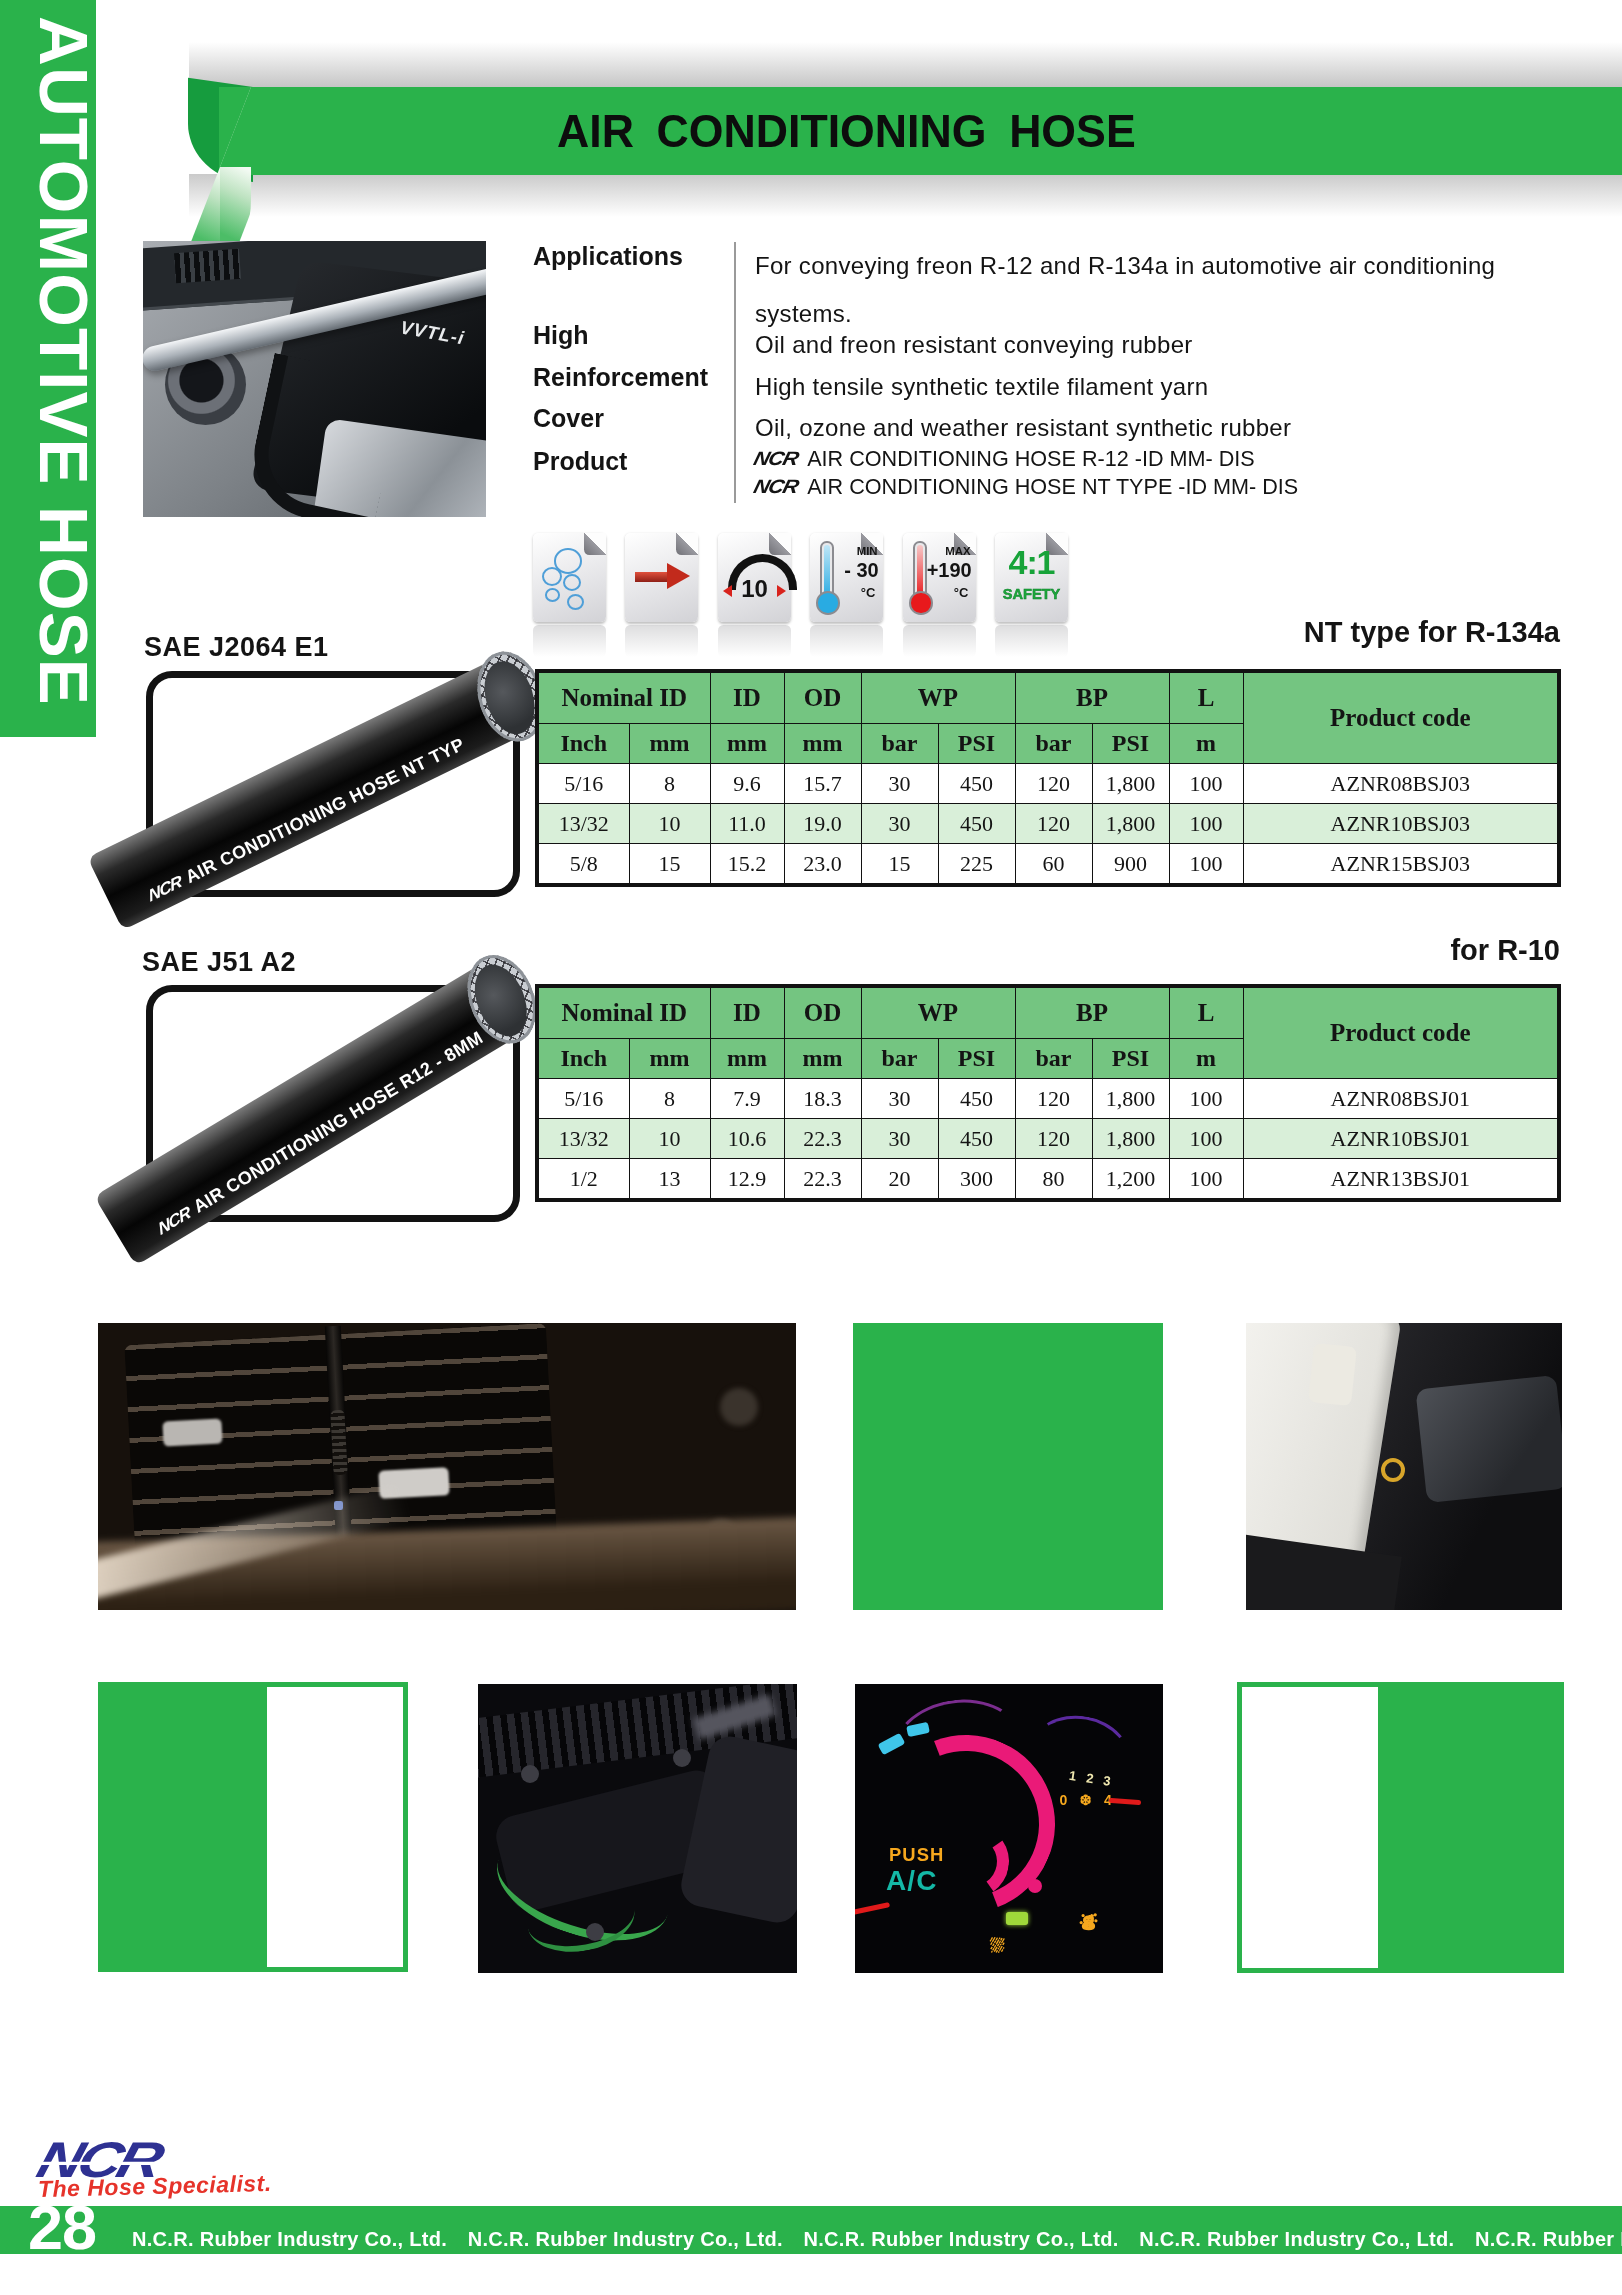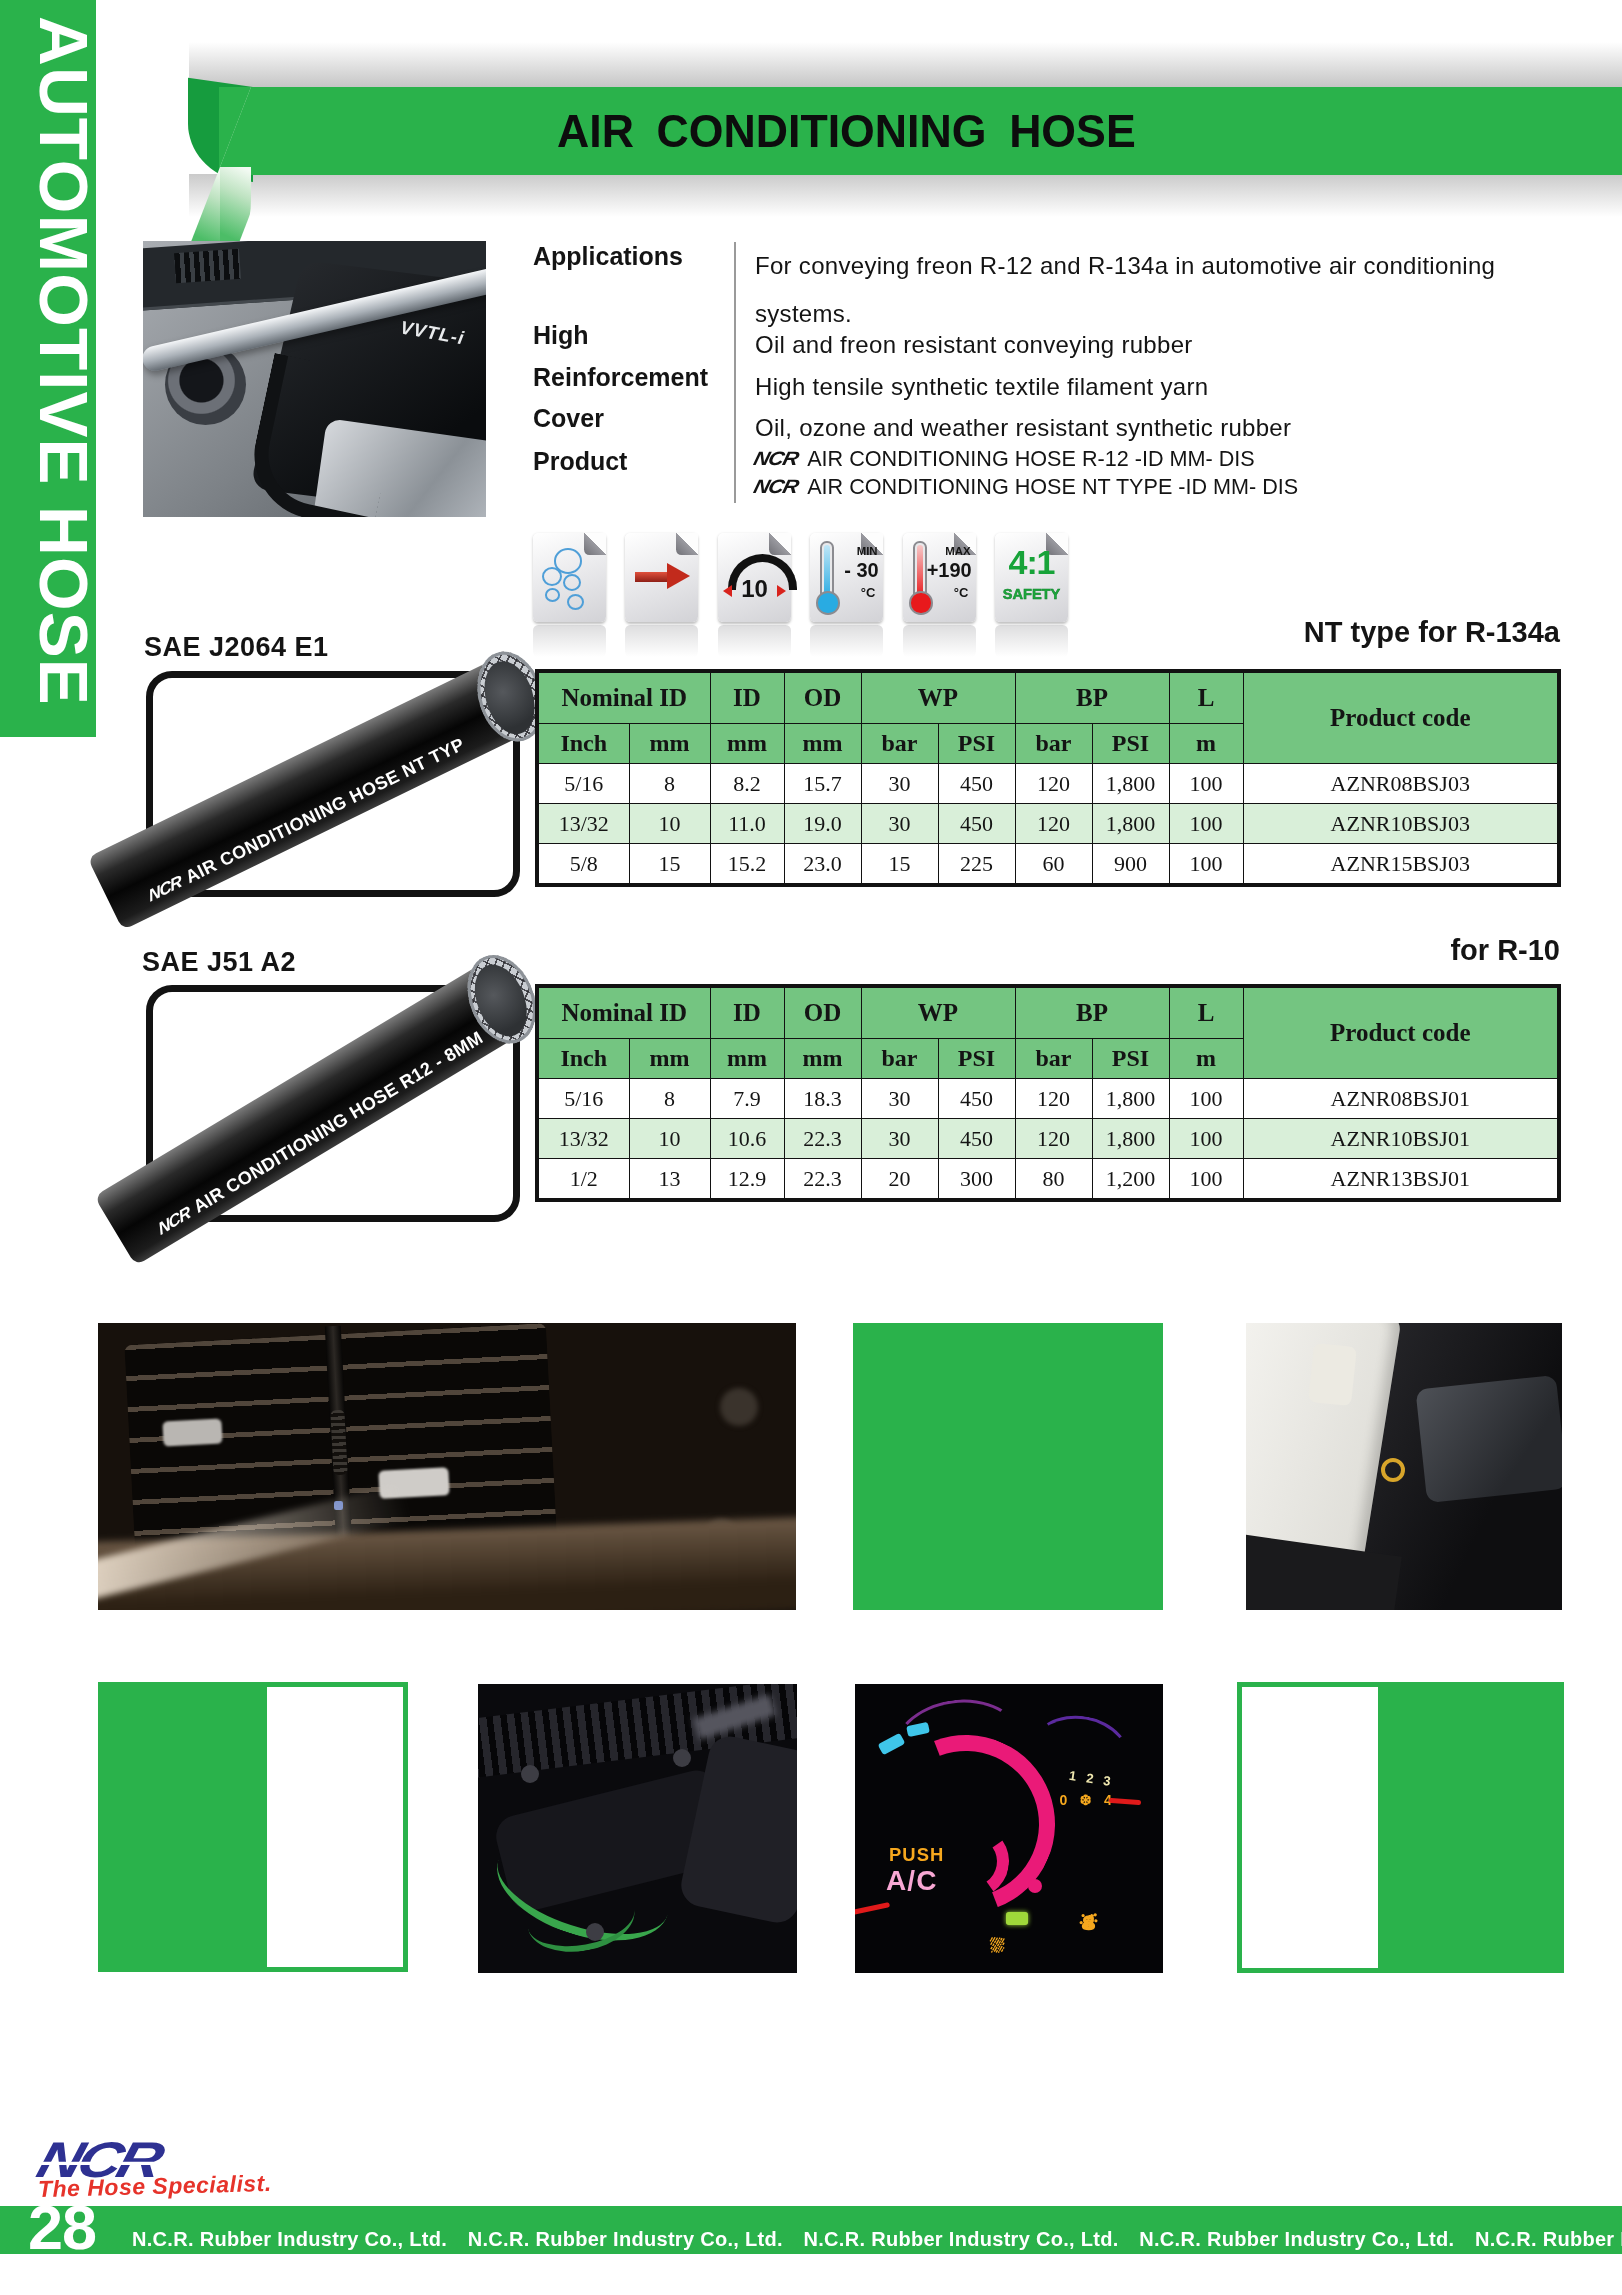--- a/index.html
+++ b/index.html
@@ -164,21 +164,21 @@
   .p-ac .arc-pink{position:absolute;left:21.6px;top:51px;width:146px;height:146px;border-radius:50%;
         border:16px solid transparent;border-top-color:#ea1a78;border-right-color:#ea1a78;transform:rotate(24deg);}
   .p-ac .arc-pink2{position:absolute;left:81px;top:141px;width:49px;height:49px;border-radius:50%;
         border:12px solid transparent;border-right-color:#ea1a78;transform:rotate(10deg);}
   .p-ac .cy{position:absolute;background:#3fc6ea;border-radius:3.2px;}
   .p-ac .arc-purple{position:absolute;left:38px;top:16px;width:124px;height:87px;border-radius:50%;
         border:3.8px solid transparent;border-top-color:#7b2d8e;transform:rotate(-8deg);}
   .p-ac .arc-purple2{position:absolute;right:32px;top:32px;width:97px;height:76px;border-radius:50%;
         border:3.2px solid transparent;border-top-color:#5b2a9e;transform:rotate(10deg);}
   .p-ac .push{position:absolute;left:34px;top:160px;color:#f6a81e;font-size:18.4px;font-weight:bold;letter-spacing:1.1px;}
-  .p-ac .acbig{position:absolute;left:31px;top:181px;color:#f9a8d4;font-size:28px;font-weight:bold;letter-spacing:1.1px;}
+  .p-ac .acbig{position:absolute;left:31px;top:181px;color:#14b8a6;font-size:28px;font-weight:bold;letter-spacing:1.1px;}
   .p-ac .dialtop{position:absolute;right:49px;top:87px;color:#f0e8b0;font-size:13px;font-weight:bold;letter-spacing:3.2px;transform:rotate(8deg);}
   .p-ac .dialbot{position:absolute;right:47px;top:108px;color:#f6a81e;font-size:14px;font-weight:bold;letter-spacing:4.3px;}
   .p-ac .needle{position:absolute;right:21.6px;top:115px;width:32px;height:5.4px;background:#e01a1a;border-radius:2.2px;transform:rotate(4deg);}
   .p-ac .needle2{position:absolute;left:-3.2px;top:222px;width:38px;height:5.4px;background:#e01a1a;border-radius:2.2px;transform:rotate(-12deg);}
   .p-ac .vent-ind{position:absolute;left:151px;bottom:48px;width:21.6px;height:13px;background:#9fd83a;border-radius:2.7px;box-shadow:0 0 5.4px #9fd83a;}
   .p-ac .amber-ic{position:absolute;color:#f6a81e;font-size:18.4px;font-weight:bold;}
   .p-ac .dot-pink{position:absolute;left:173px;top:195px;width:14px;height:14px;background:#ea1a78;border-radius:50%;}
 
   
   .ncr-logo{position:absolute;left:31px;top:2118px;font-size:61px;font-weight:bold;font-style:italic;color:#2e3192;
@@ -329,21 +329,21 @@
             <th>PSI</th>
             <th>bar</th>
             <th>PSI</th>
             <th>m</th>
           </tr>
         </thead>
         <tbody>
           <tr>
             <td>5/16</td>
             <td>8</td>
-            <td>8.2</td>
+            <td>9.6</td>
             <td>15.7</td>
             <td>30</td>
             <td>450</td>
             <td>120</td>
             <td>1,800</td>
             <td>100</td>
             <td>AZNR08BSJ03</td>
           </tr>
           <tr class="alt">
             <td>13/32</td>

